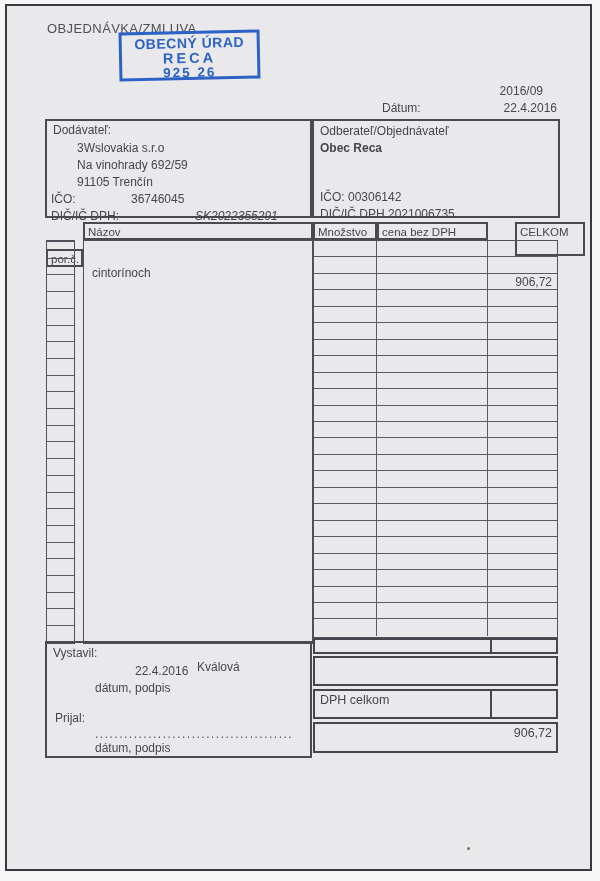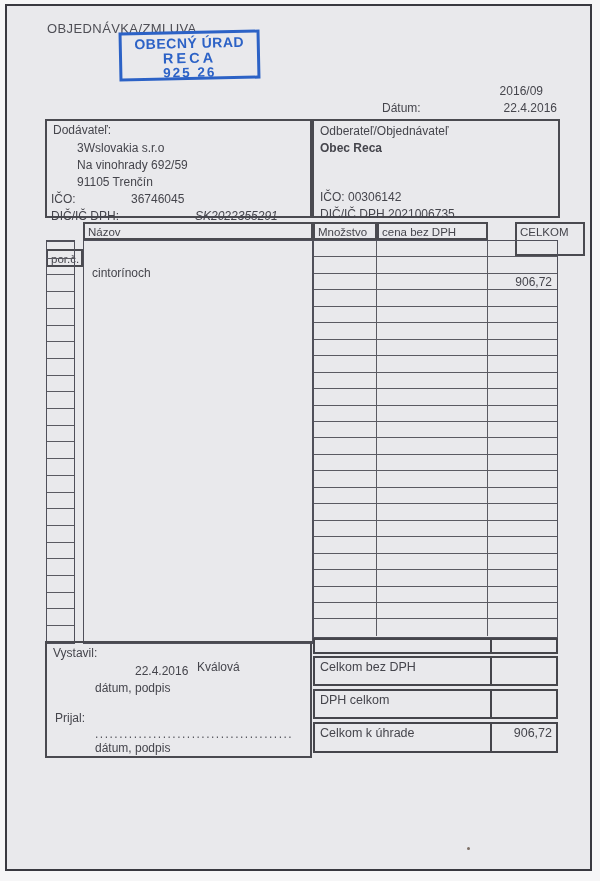--- a/index.html
+++ b/index.html
@@ -252,29 +252,27 @@
       <div class="gcell" style="width: 111px;"></div>
       <div class="gcell" style="width: 68px;"></div>
     </div>
   </div>
 
 <div class="abs sumrow" style="left:313px; top:638px; width:245px; height:16px;">
   <div class="sumlabel"></div>
   <div class="sumvalue"></div>
 </div>
 <div class="abs sumrow" style="left:313px; top:656px; width:245px; height:30px;">
-  <div class="sumlabel">Celkom bez DPH</div>
   <div class="sumvalue"></div>
 </div>
 <div class="abs sumrow" style="left:313px; top:689px; width:245px; height:30px;">
   <div class="sumlabel">DPH celkom</div>
   <div class="sumvalue"></div>
 </div>
 <div class="abs sumrow" style="left:313px; top:722px; width:245px; height:31px;">
-  <div class="sumlabel">Celkom k úhrade</div>
   <div class="sumvalue">906,72</div>
 </div>
 
 <div class="abs box2" style="left:45px; top:641px; width:267px; height:117px;">
   <div class="abs txt" style="left:6px;   top:3px;">Vystavil:</div>
   <div class="abs txt" style="left:150px; top:17px;">Kválová</div>
   <div class="abs txt" style="left:88px;  top:21px;">22.4.2016</div>
   <div class="abs txt" style="left:48px;  top:38px;">dátum, podpis</div>
   <div class="abs txt" style="left:8px;   top:68px;">Prijal:</div>
   <div class="abs dots" style="left:48px; top:84px;">......................................................................</div>

